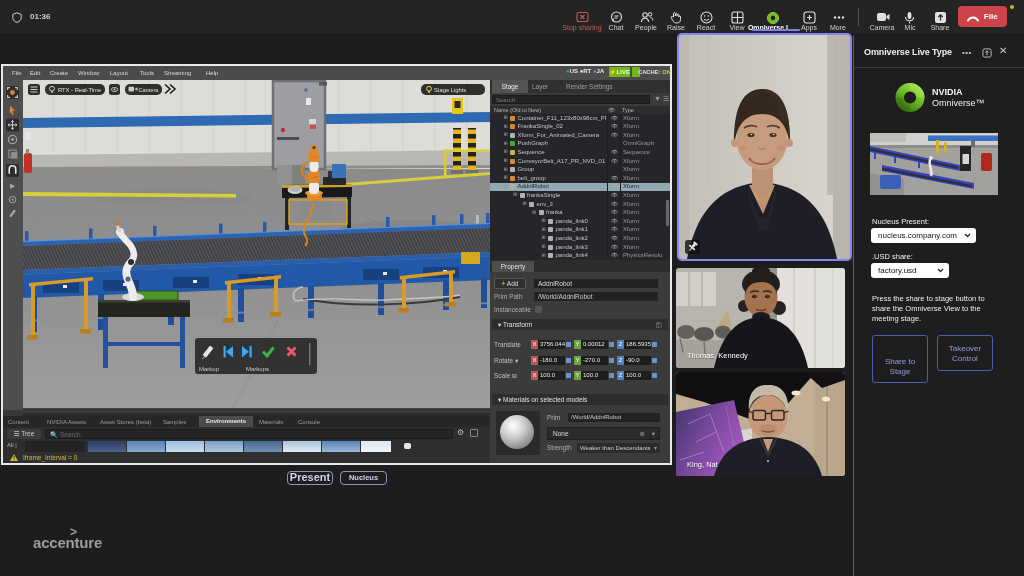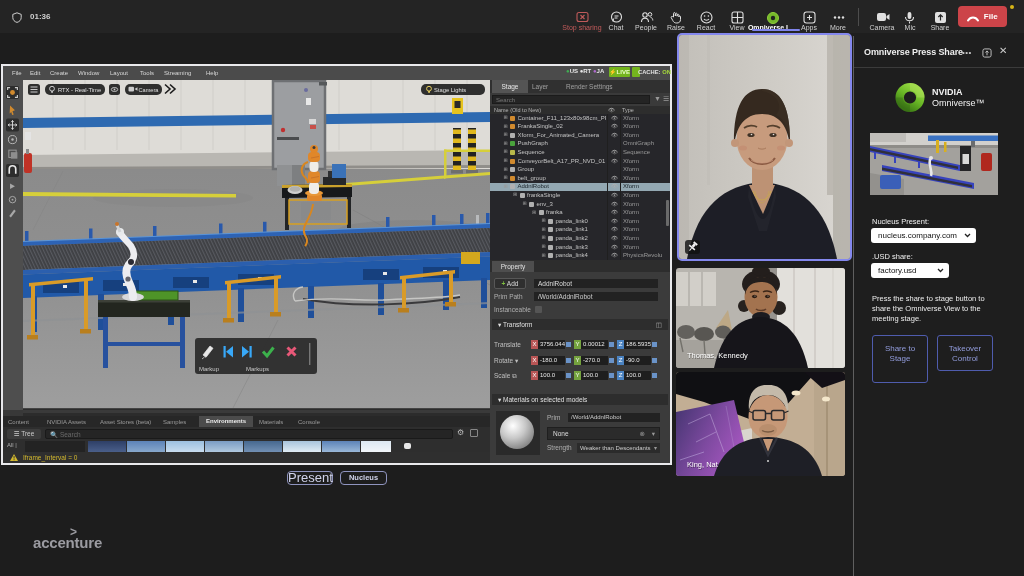--- a/index.html
+++ b/index.html
@@ -720,21 +720,21 @@
 <path d="M 38,104 C 46,77 65,66 92,65 C 119,66 138,77 146,104 Z" fill="#1e1f26"></path>
 <polygon points="87,67 97,67 92,80" fill="#c69877"></polygon>
 <path d="M84,66 L92,83 L101,66" stroke="#32333c" stroke-width="2.2" fill="none"></path>
 <circle cx="92" cy="89" r="1.1" fill="#c8c8c8"></circle>
 <text x="11.5" y="95.5" font-size="7.5" fill="#111" opacity="0.45" font-family="Liberation Sans, sans-serif">King, Nat</text>
 <text x="11" y="95" font-size="7.5" fill="#ffffff" font-family="Liberation Sans, sans-serif">King, Nat</text>
 </svg></div>
 
 <div class="ab" style="left:854px;top:33px;width:170px;height:543px;background:#1e1e1e"></div>
 <div class="ab" style="left:853px;top:36px;width:1px;height:540px;background:#5f5f5f"></div>
-<div class="ab" style="left:864px;top:47px;font-size:9px;font-weight:bold;color:#eeeeee;letter-spacing:-0.1px">Omniverse Press Share</div>
+<div class="ab" style="left:864px;top:47px;font-size:9px;font-weight:bold;color:#eeeeee;letter-spacing:-0.1px">Omniverse Live Type</div>
 <div class="ab" style="left:962px;top:47.5px;font-size:8px;color:#c8c8c8;letter-spacing:0.5px">•••</div>
 <svg class="ab" style="left:982px;top:48px" width="10" height="10" viewBox="0 0 11 11">
     <rect x="1" y="1" width="9" height="9" rx="2" fill="none" stroke="#cccccc" stroke-width="1"></rect>
     <path d="M5.5 8 V3.5 M3.8 5 L5.5 3.2 L7.2 5" stroke="#cccccc" stroke-width="1" fill="none"></path>
   </svg>
 <div class="ab" style="left:999px;top:45px;font-size:10px;color:#cccccc">✕</div>
 <div class="ab" style="left:854px;top:67px;width:170px;height:1px;background:#3b3b3b"></div>
 <svg class="ab" style="left:889px;top:80px" width="125" height="36" viewBox="0 0 125 36">
 <defs>
       <linearGradient id="nvg" x1="0.8" y1="0" x2="0.2" y2="1">
@@ -777,20 +777,20 @@
 <div class="ab" style="left:871px;top:228px;width:105px;height:15px;background:#ffffff;border-radius:3px;font-size:8px;color:#111;line-height:15px;padding-left:7px">nucleus.company.com
 <svg class="ab" style="right:5px;top:5px" width="7" height="5" viewBox="0 0 7 5">
       <path d="M1 1 L3.5 3.5 L6 1" stroke="#222" stroke-width="1.3" fill="none"></path>
     </svg></div>
 <div class="ab" style="left:872px;top:252px;font-size:7.5px;color:#f0f0f0">.USD share:</div>
 <div class="ab" style="left:871px;top:263px;width:78px;height:15px;background:#ffffff;border-radius:3px;font-size:8px;color:#111;line-height:15px;padding-left:7px">factory.usd
 <svg class="ab" style="right:5px;top:5px" width="7" height="5" viewBox="0 0 7 5">
       <path d="M1 1 L3.5 3.5 L6 1" stroke="#222" stroke-width="1.3" fill="none"></path>
     </svg></div>
 <div class="ab" style="left:872px;top:294px;width:124px;font-size:7.5px;line-height:9.8px;color:#ececec">Press the share to stage button to share the Omniverse View to the meeting stage.</div>
-<div class="ab" style="left:872px;top:335px;width:56px;height:48px;border:1px solid #4f5cae;border-radius:3px;font-size:8px;color:#939ddd;text-align:center;padding-top:8px;line-height:10px">Share to<br>Stage</div>
+<div class="ab" style="left:872px;top:335px;width:56px;height:48px;border:1px solid #4f5cae;border-radius:3px;font-size:8px;color:#939ddd;text-align:center;padding-top:21px;line-height:10px">Share to<br>Stage</div>
 <div class="ab" style="left:937px;top:335px;width:56px;height:36px;border:1px solid #4f5cae;border-radius:3px;font-size:8px;color:#939ddd;text-align:center;padding-top:8px;line-height:10px">Takeover<br>Control</div>
 
-<div class="ab" style="left:287px;top:471px;width:46px;height:14px;border:1.5px solid #8f94bf;border-radius:4px;font-size:13px;font-weight:normal;color:#d0d3ea;text-align:right;line-height:11px">Present</div>
+<div class="ab" style="left:287px;top:471px;width:46px;height:14px;border:1.5px solid #8f94bf;border-radius:4px;font-size:11px;font-weight:bold;color:#d0d3ea;text-align:center;line-height:11px">Present</div>
 <div class="ab" style="left:340px;top:471px;width:47px;height:14px;border:1.5px solid #8f94bf;border-radius:4px;font-size:7.5px;font-weight:bold;color:#d0d3ea;text-align:center;line-height:11px">Nucleus</div>
 
 <div class="ab" style="left:33px;top:534px;font-size:15px;font-weight:bold;color:#9b9ba1;letter-spacing:-0.2px">accenture</div>
 <div class="ab" style="left:70px;top:525px;font-size:12px;font-weight:bold;color:#9b9ba1">&gt;</div>
 
 </body></html>

